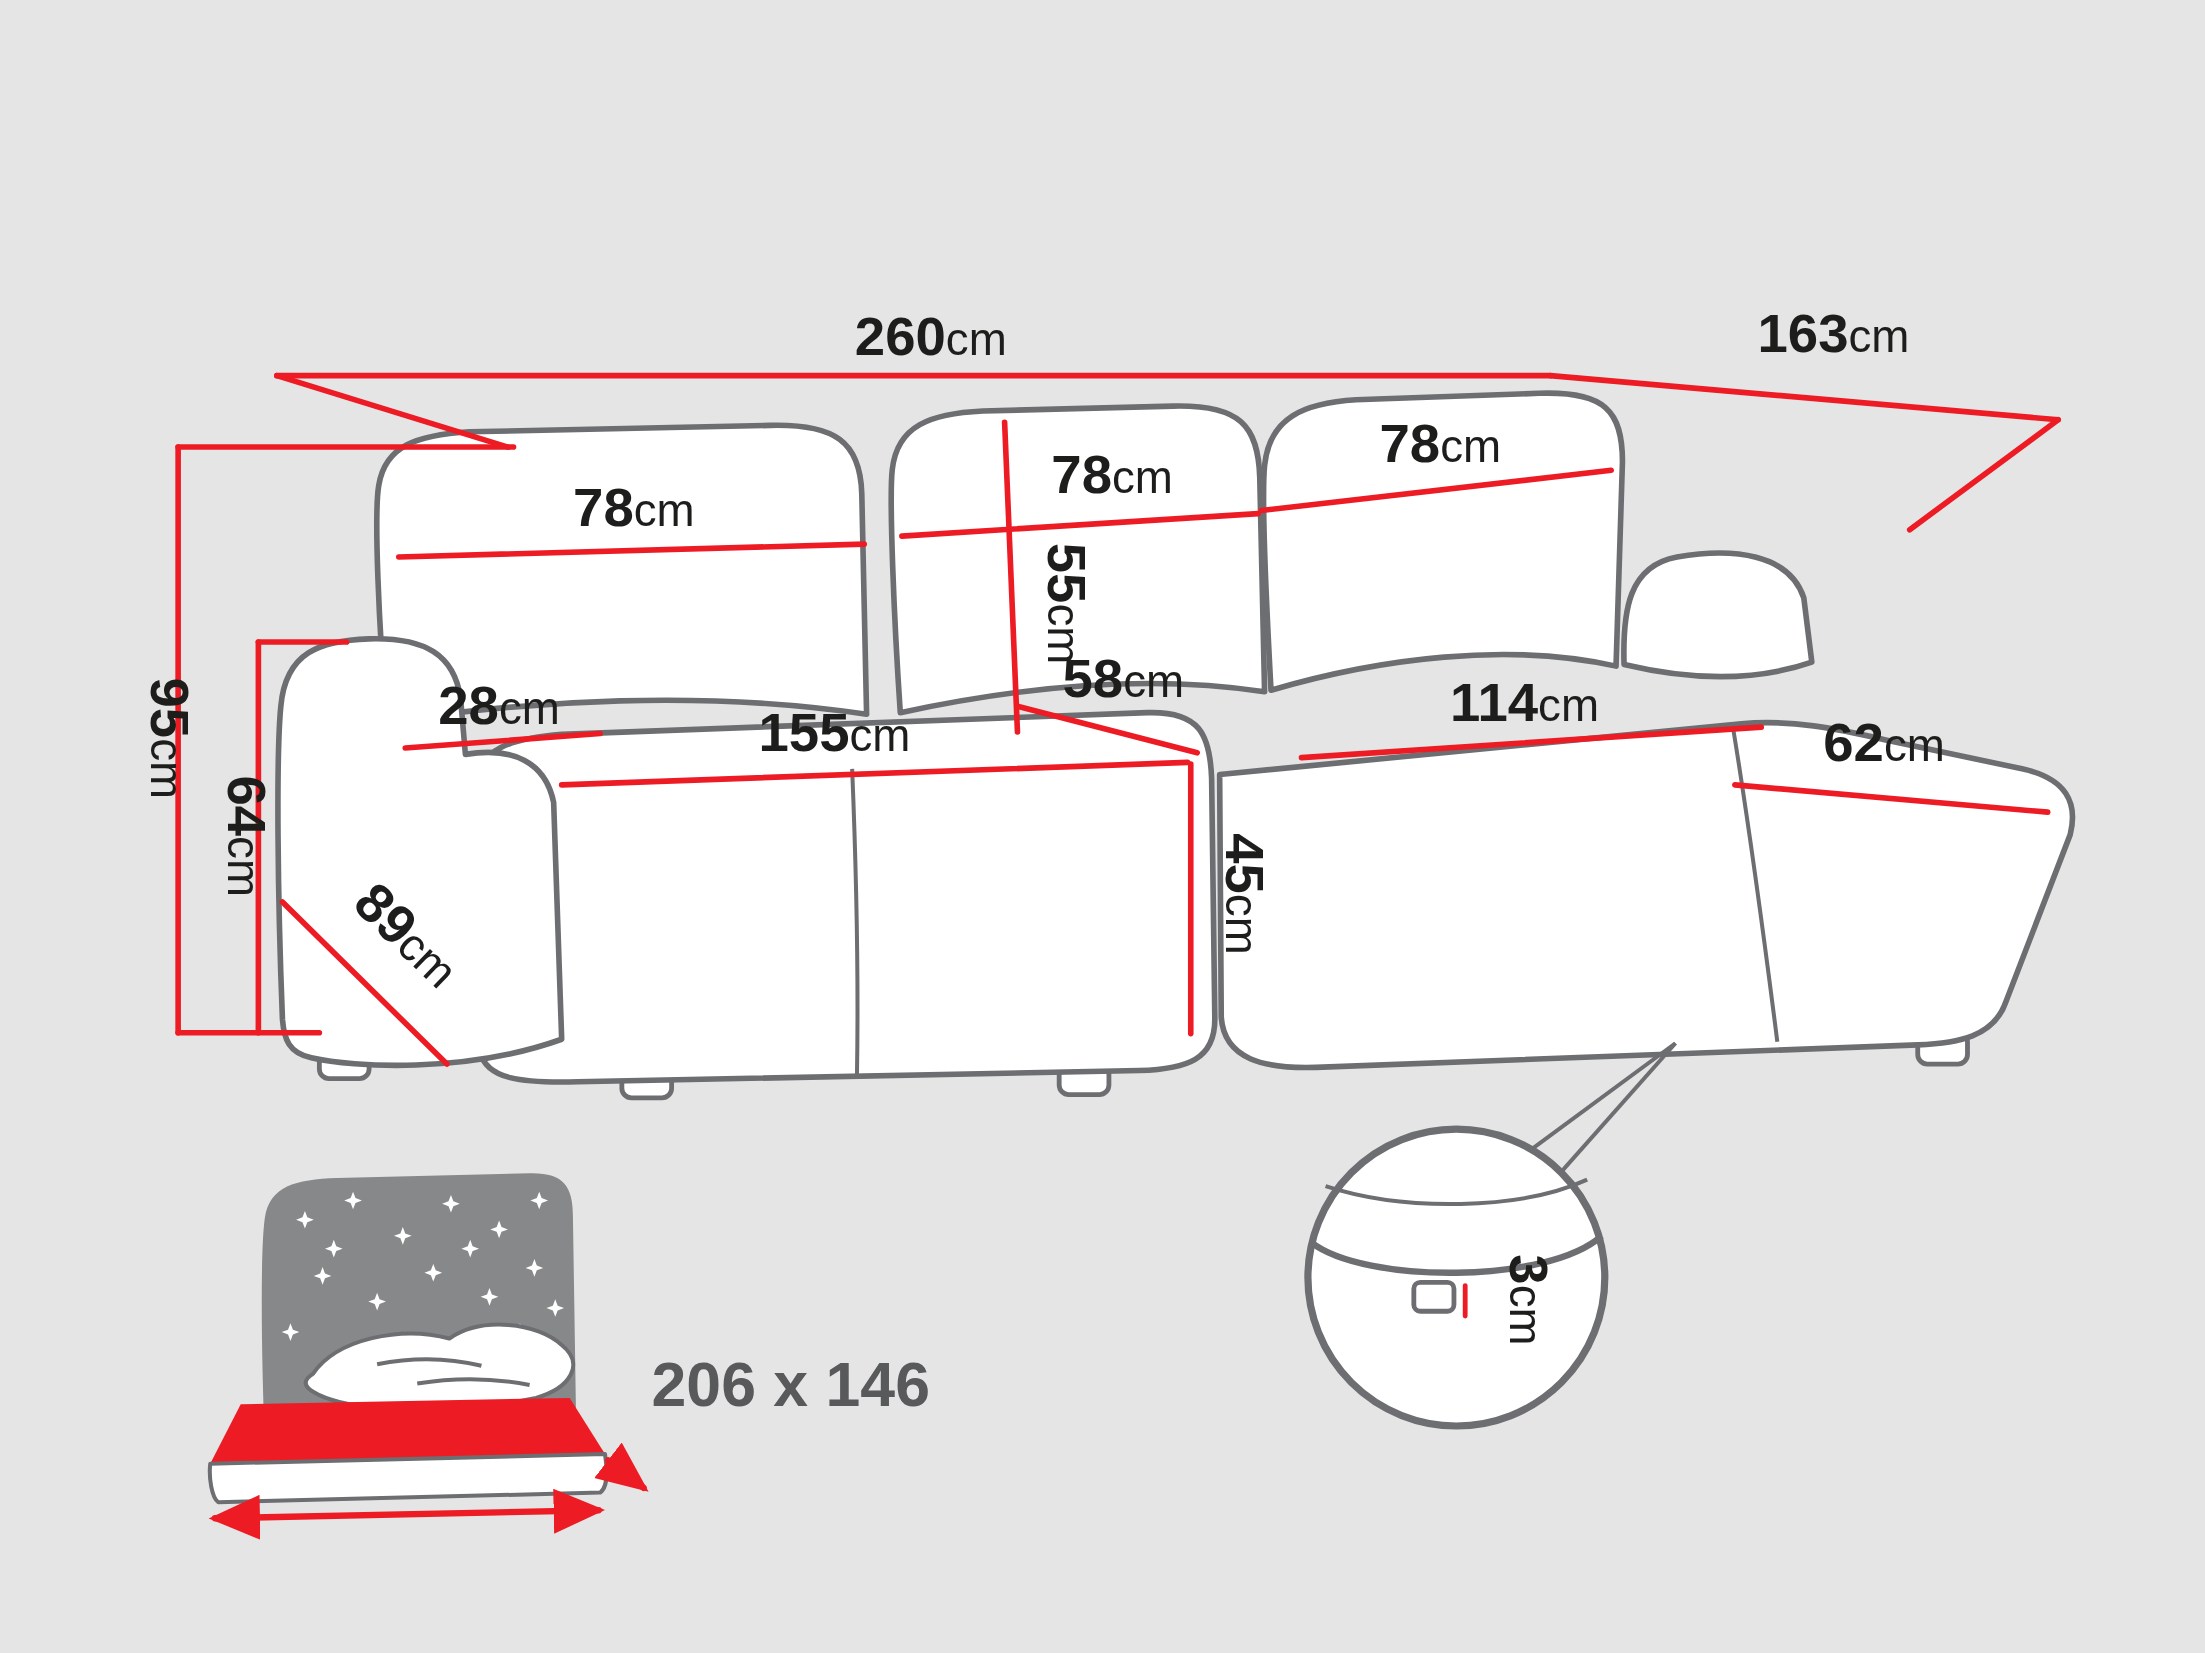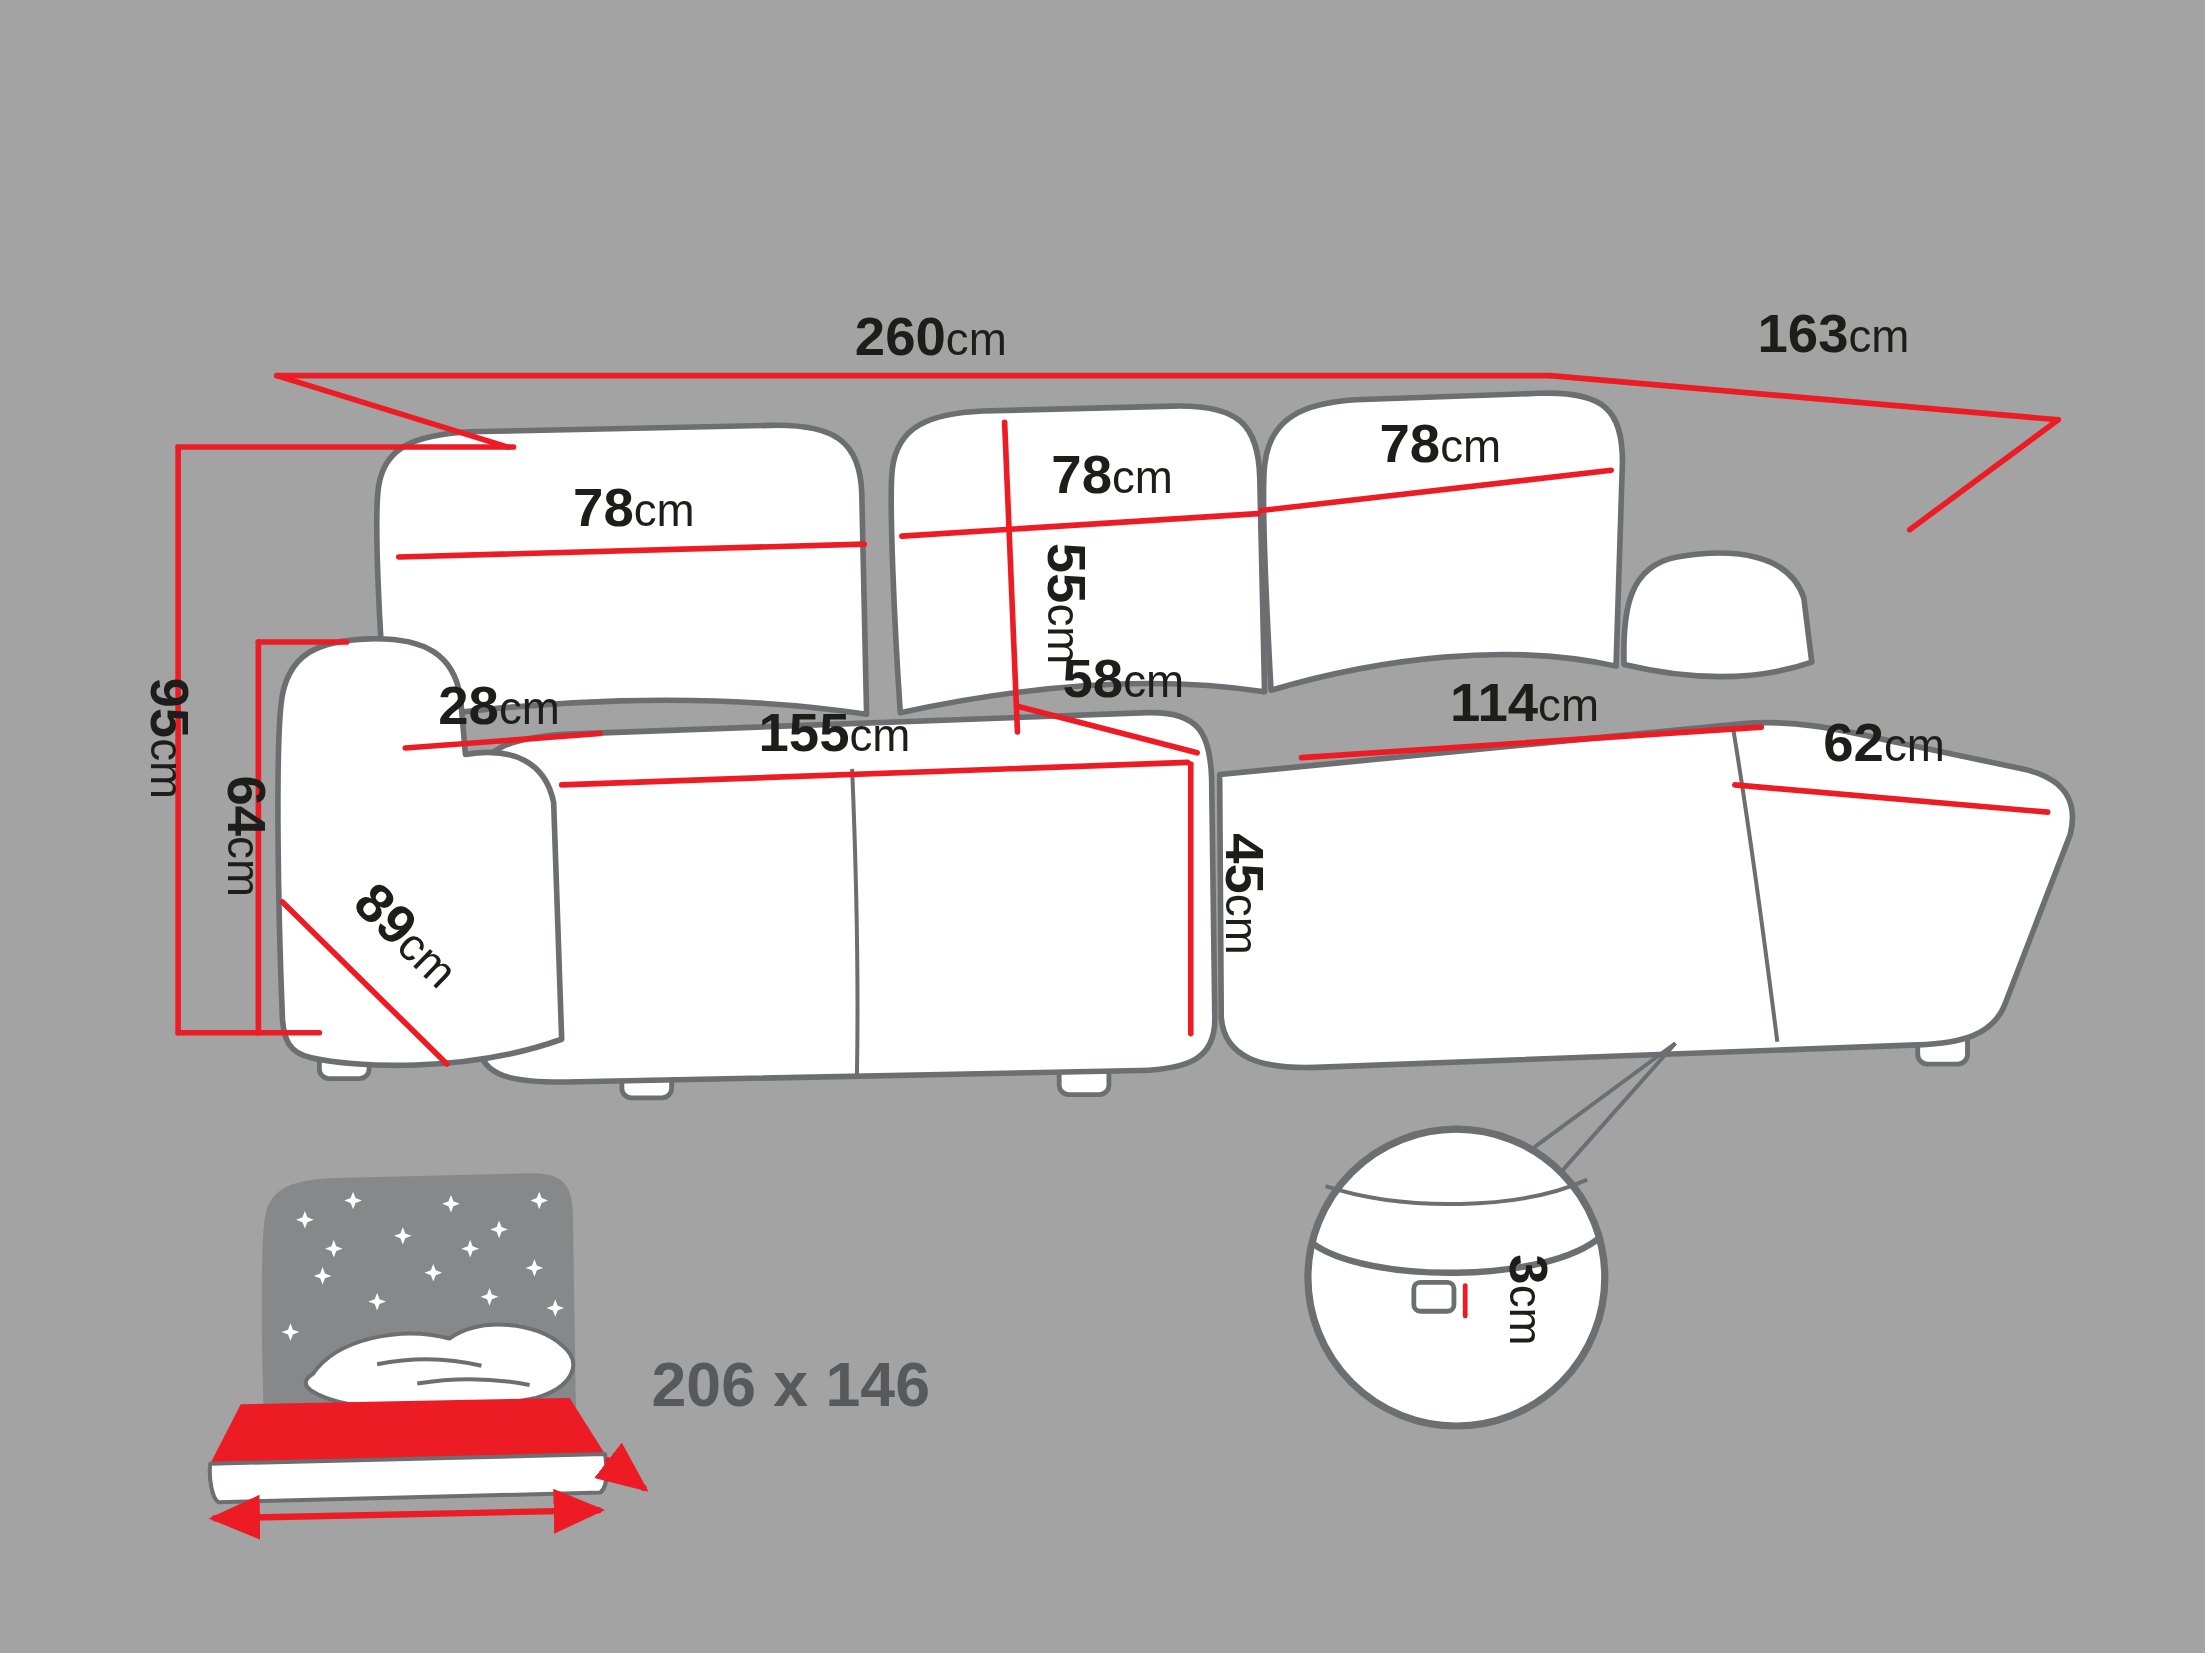--- a/index.html
+++ b/index.html
@@ -1,17 +1,17 @@
 <!DOCTYPE html>
 <html style="--dimension-red: #ed1c24; --outline-gray: #6d6e71; --label-black: #1d1d1b; --icon-gray: #87888a; --sleep-label-gray: #58595b;font-size:13px"><head>
 <meta charset="utf-8">
 <style>
   html,body{margin:0;padding:0;background:#fff;}
   .canvas{
-    width:2205px;height:1654px;position:relative;background:#a3a3a3;
+    width:2205px;height:1654px;position:relative;background:#e5e5e5;
     font-family:"Liberation Sans", sans-serif;overflow:hidden;
   }
   svg{display:block;width:100%;height:100%;}
   text{fill:var(--label-black,#1d1d1b);}
   .num{font-weight:700;font-size:68px;}
   .unit{font-weight:400;font-size:57px;}
   .sleep-label{font-weight:700;font-size:78px;fill:var(--sleep-label-gray,#58595b);}
   .red-line{stroke:var(--dimension-red,#ed1c24);stroke-width:7;fill:none;stroke-linecap:round;}
   .red-thin{stroke:var(--dimension-red,#ed1c24);stroke-width:6;fill:none;stroke-linecap:round;}
   .body{fill:#ffffff;stroke:var(--outline-gray,#6d6e71);stroke-width:7;stroke-linejoin:round;stroke-linecap:round;}

